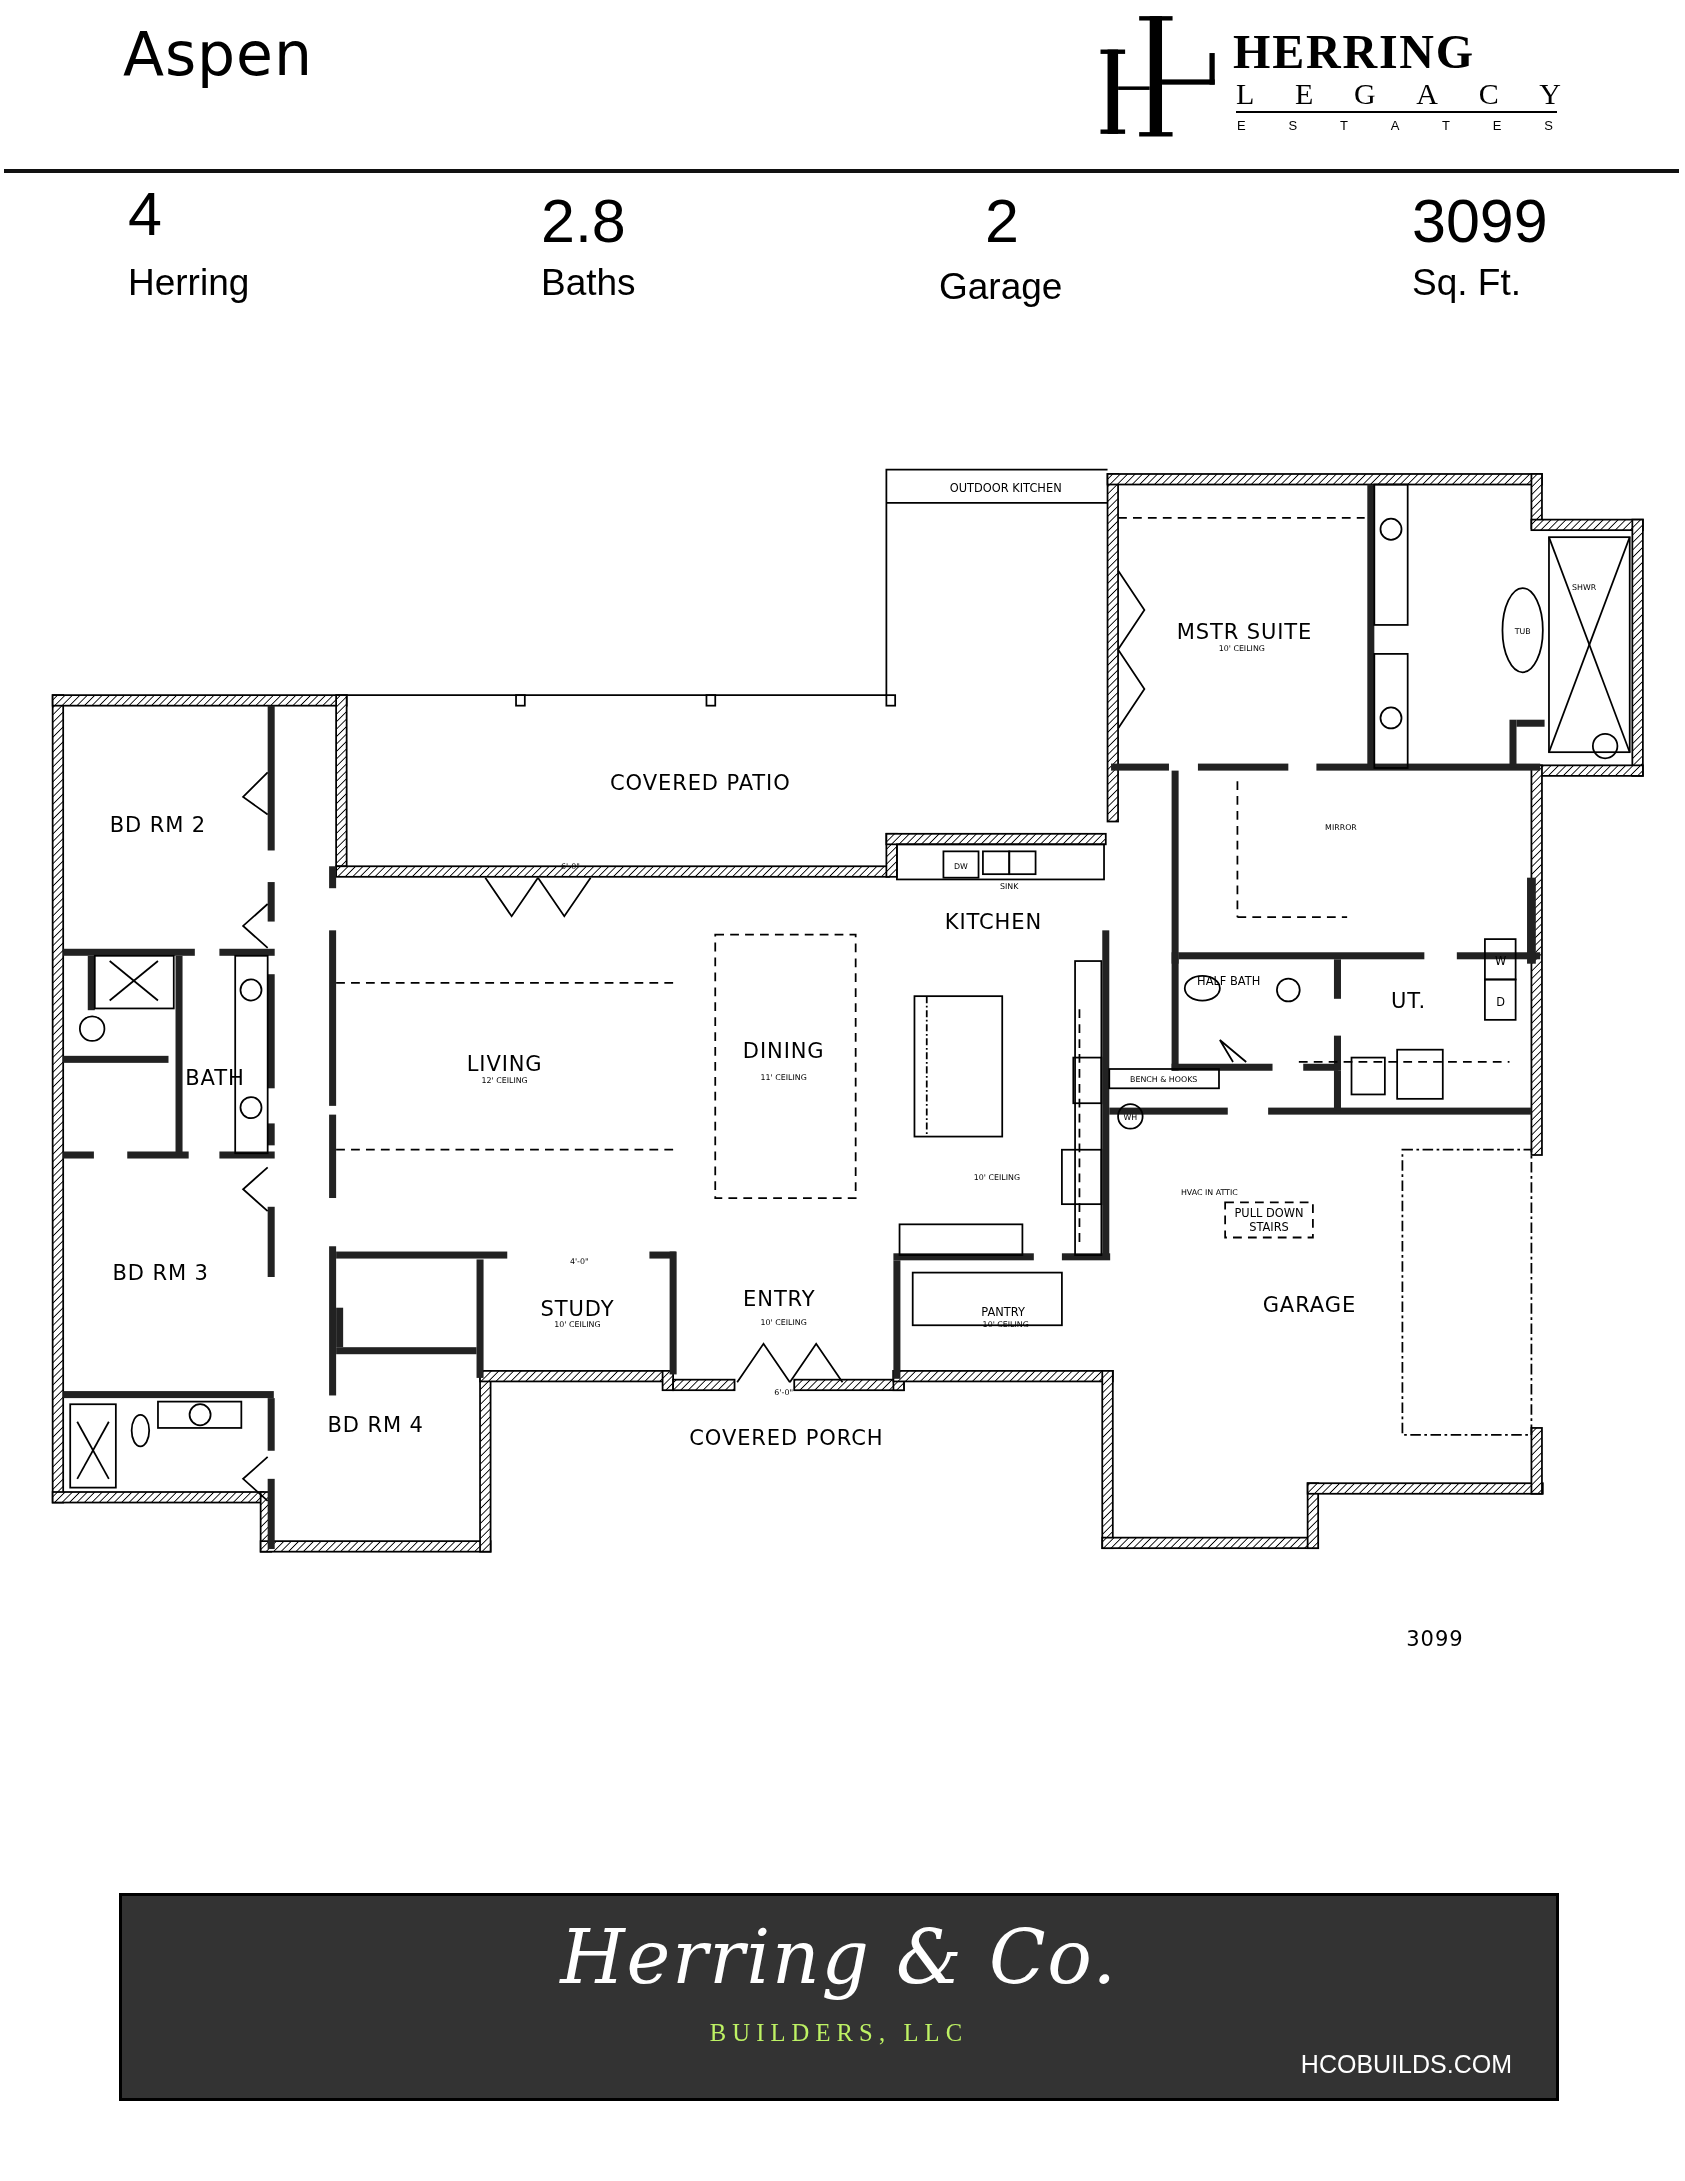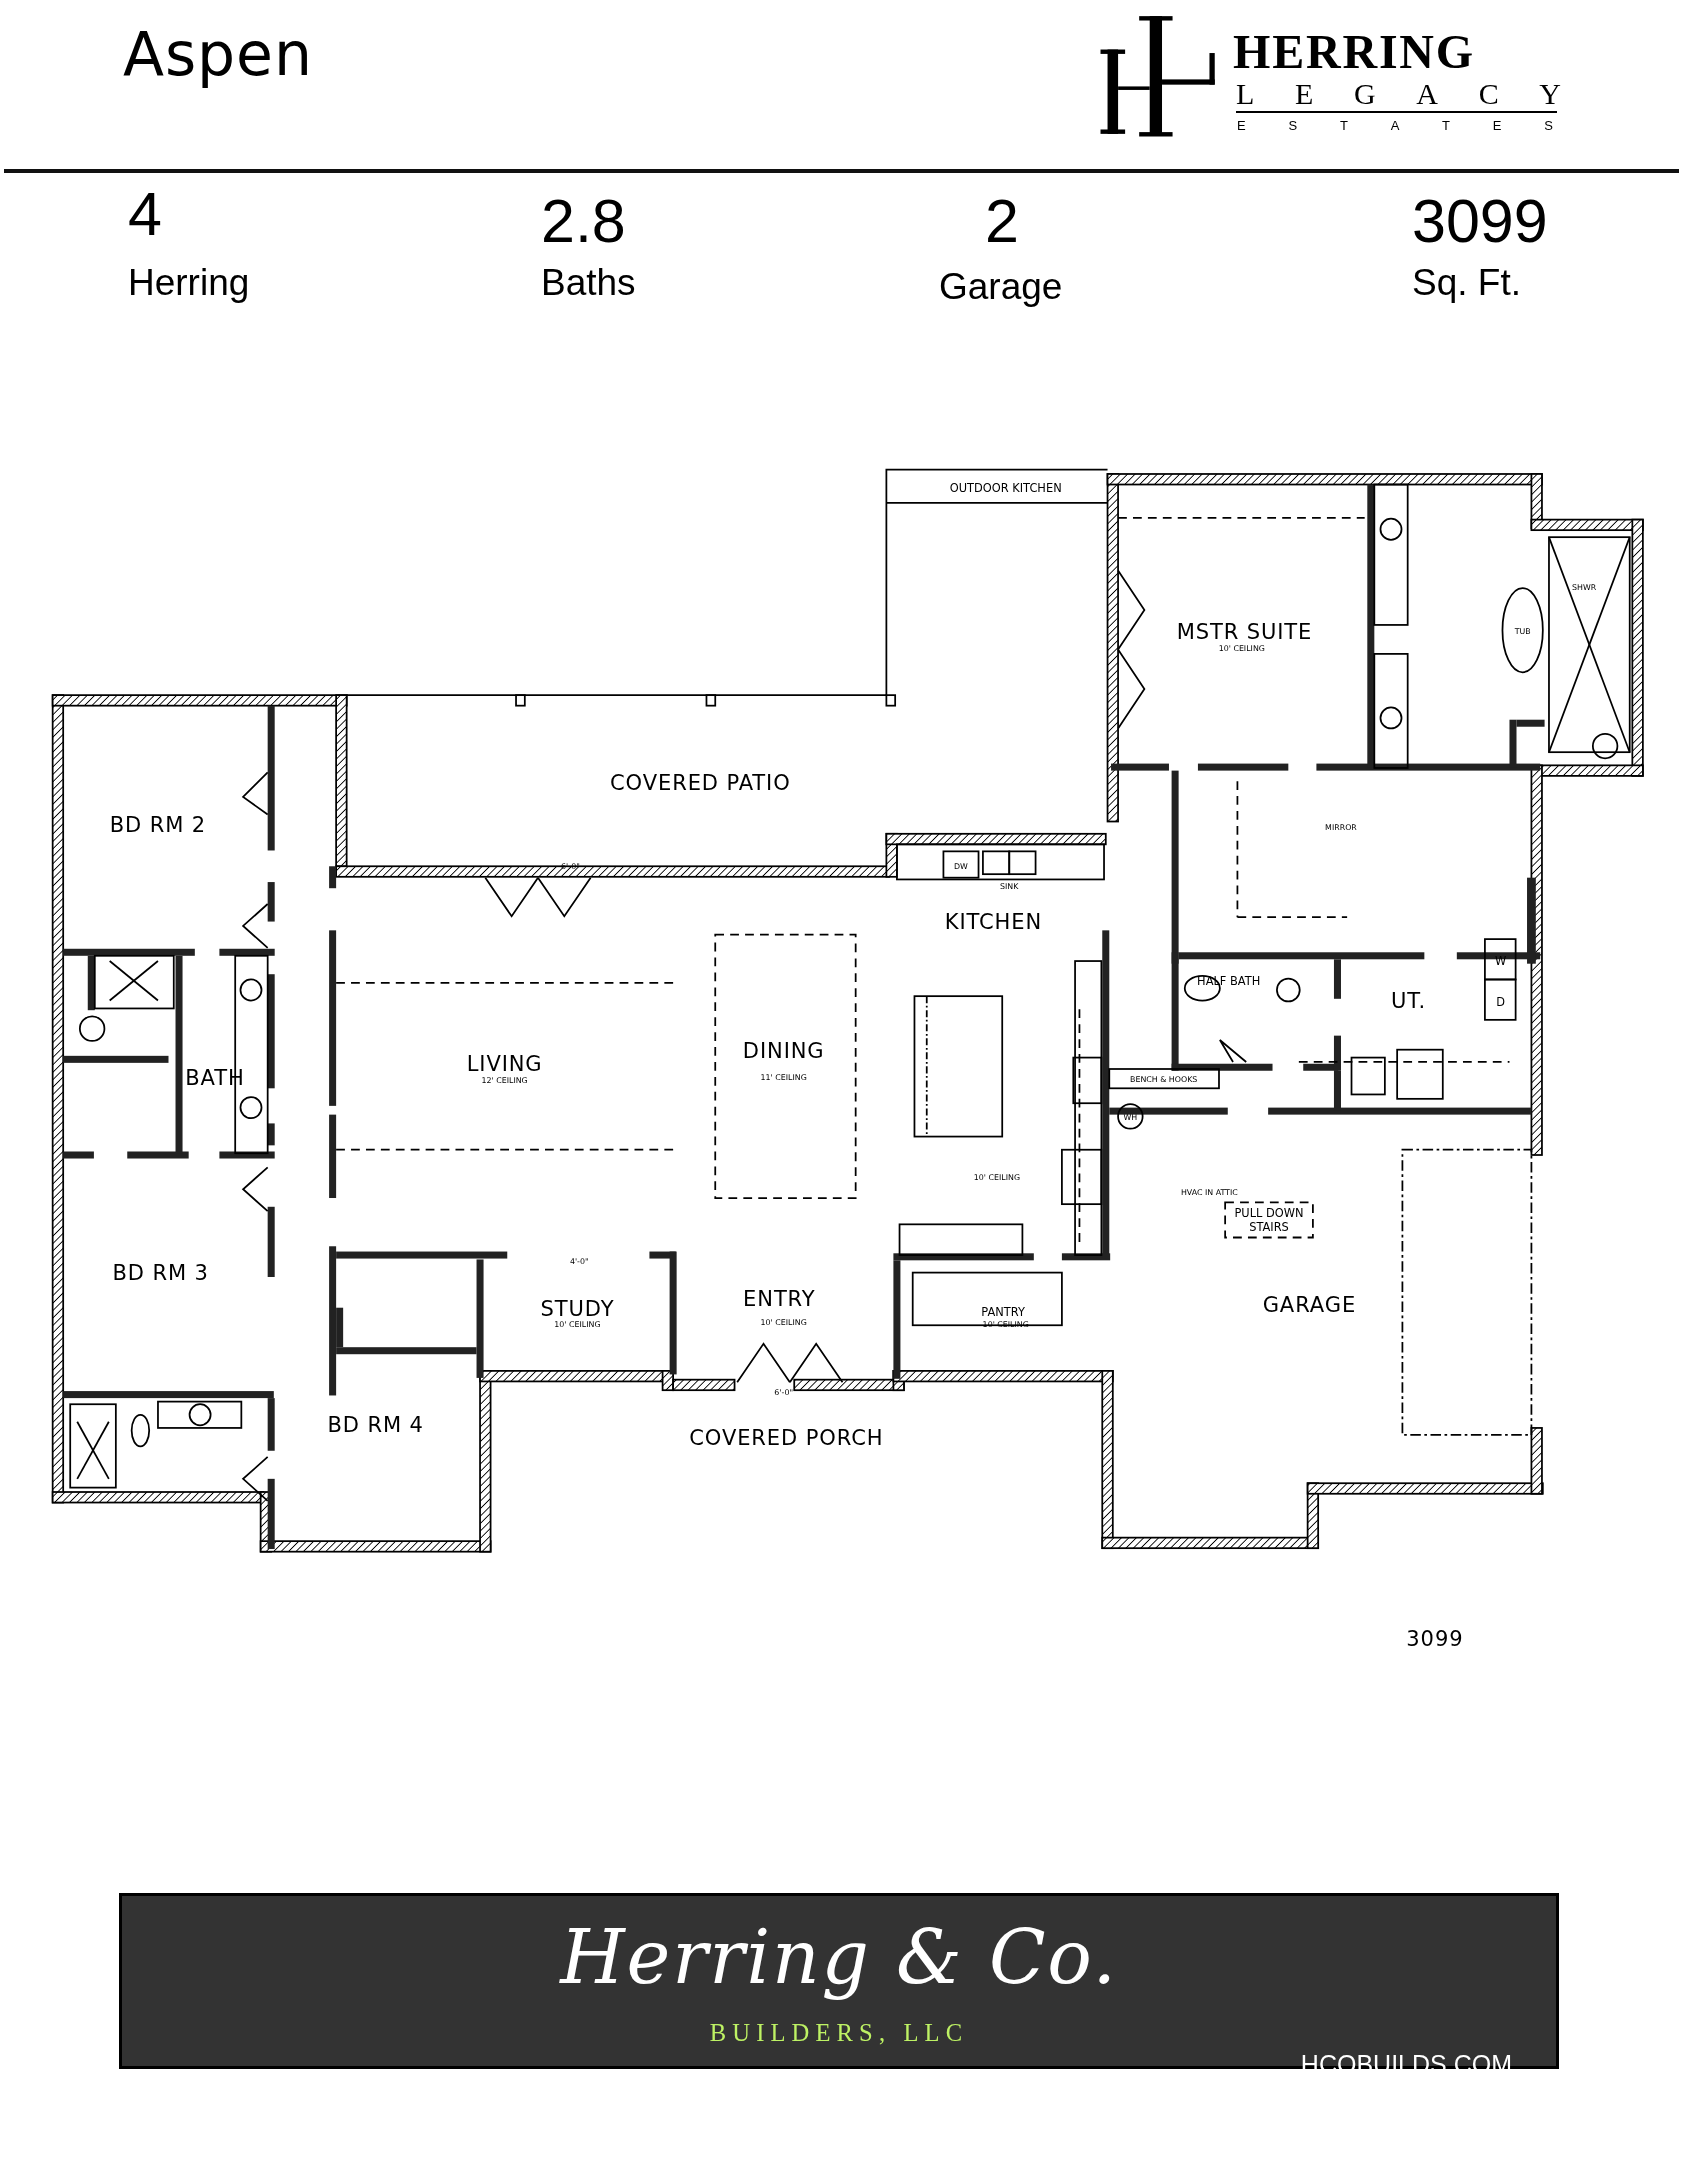--- a/index.html
+++ b/index.html
@@ -9,21 +9,21 @@
   .logo .mono{position:absolute;left:0;top:0;width:123px;height:132px;}
   .logo .word1{position:absolute;left:136px;top:19.3px;font-family:"Liberation Serif",serif;font-weight:bold;font-size:48px;letter-spacing:1.8px;line-height:1;}
   .logo .word2{position:absolute;left:139px;top:70px;width:325px;font-family:"Liberation Serif",serif;font-size:30px;line-height:1;display:flex;justify-content:space-between;}
   .logo .rule{position:absolute;left:139px;top:102px;width:321px;height:1.8px;background:#000;}
   .logo .word3{position:absolute;left:140px;top:109px;width:316px;font-family:"Liberation Sans",sans-serif;font-size:13px;display:flex;justify-content:space-between;}
   .hr{position:absolute;left:3.5px;top:169px;width:1675px;height:3.5px;background:#111;}
   .stat{position:absolute;top:183px;}
   .stat .num{font-size:61px;line-height:1;}
   .stat .lbl{font-size:37px;margin-top:19.3px;line-height:1;}
   .plan{position:absolute;left:0;top:0;}
-  .footer{position:absolute;left:119px;top:1893px;width:1440px;height:176px;background:#333;border:3.5px solid #000;box-sizing:border-box;}
+  .footer{position:absolute;left:119px;top:1893px;width:1440px;height:208px;background:#333;border:3.5px solid #000;box-sizing:border-box;}
   .footer .script{position:absolute;left:0;right:0;top:17.6px;text-align:center;font-family:"DejaVu Serif",serif;font-style:italic;color:#fff;font-size:74px;font-weight:200;letter-spacing:1.8px;}
   .footer .sub{position:absolute;left:0;right:0;top:123px;text-align:center;font-family:"Liberation Serif",serif;color:#bef264;font-size:24.6px;letter-spacing:6.1px;}
   .footer .url{position:absolute;right:44px;top:133px;color:#fff;font-family:"Liberation Sans",sans-serif;font-size:25px;margin-top:21px;}
   .rl{font-family:"DejaVu Sans",sans-serif;font-size:24px;letter-spacing:1px;}
   .rs{font-family:"DejaVu Sans",sans-serif;font-size:9px;}
   .rt{font-family:"DejaVu Sans",sans-serif;font-size:13px;}
 </style>
 </head>
 <body>
 

